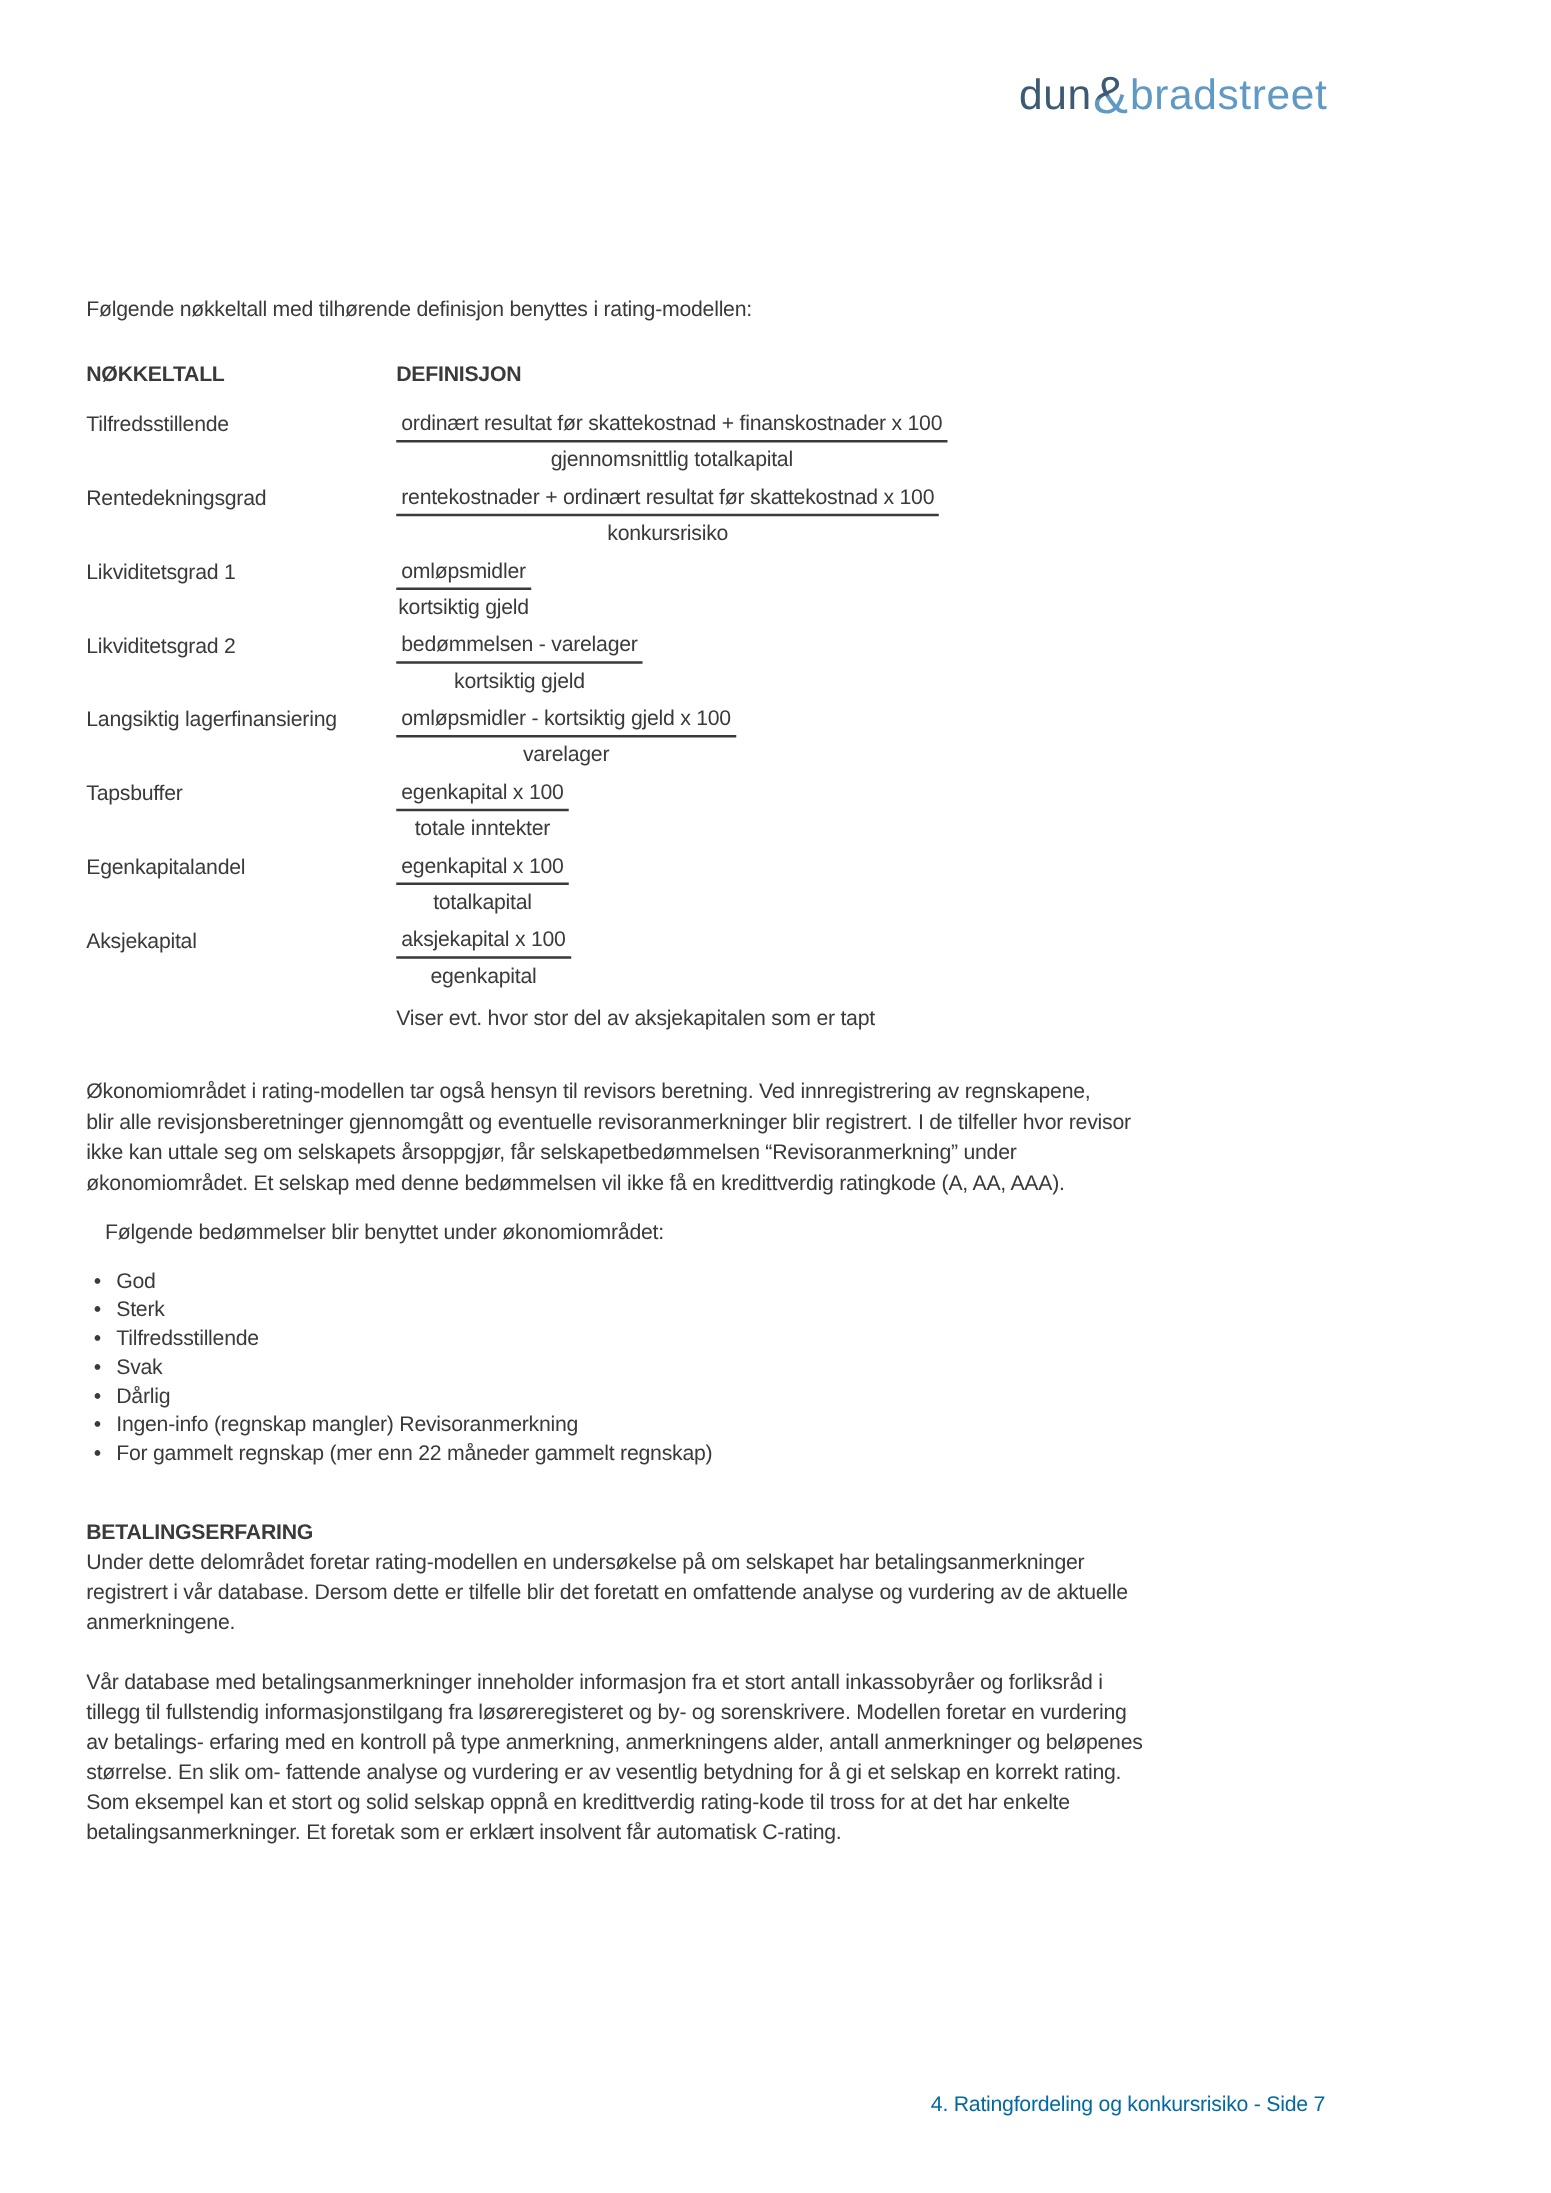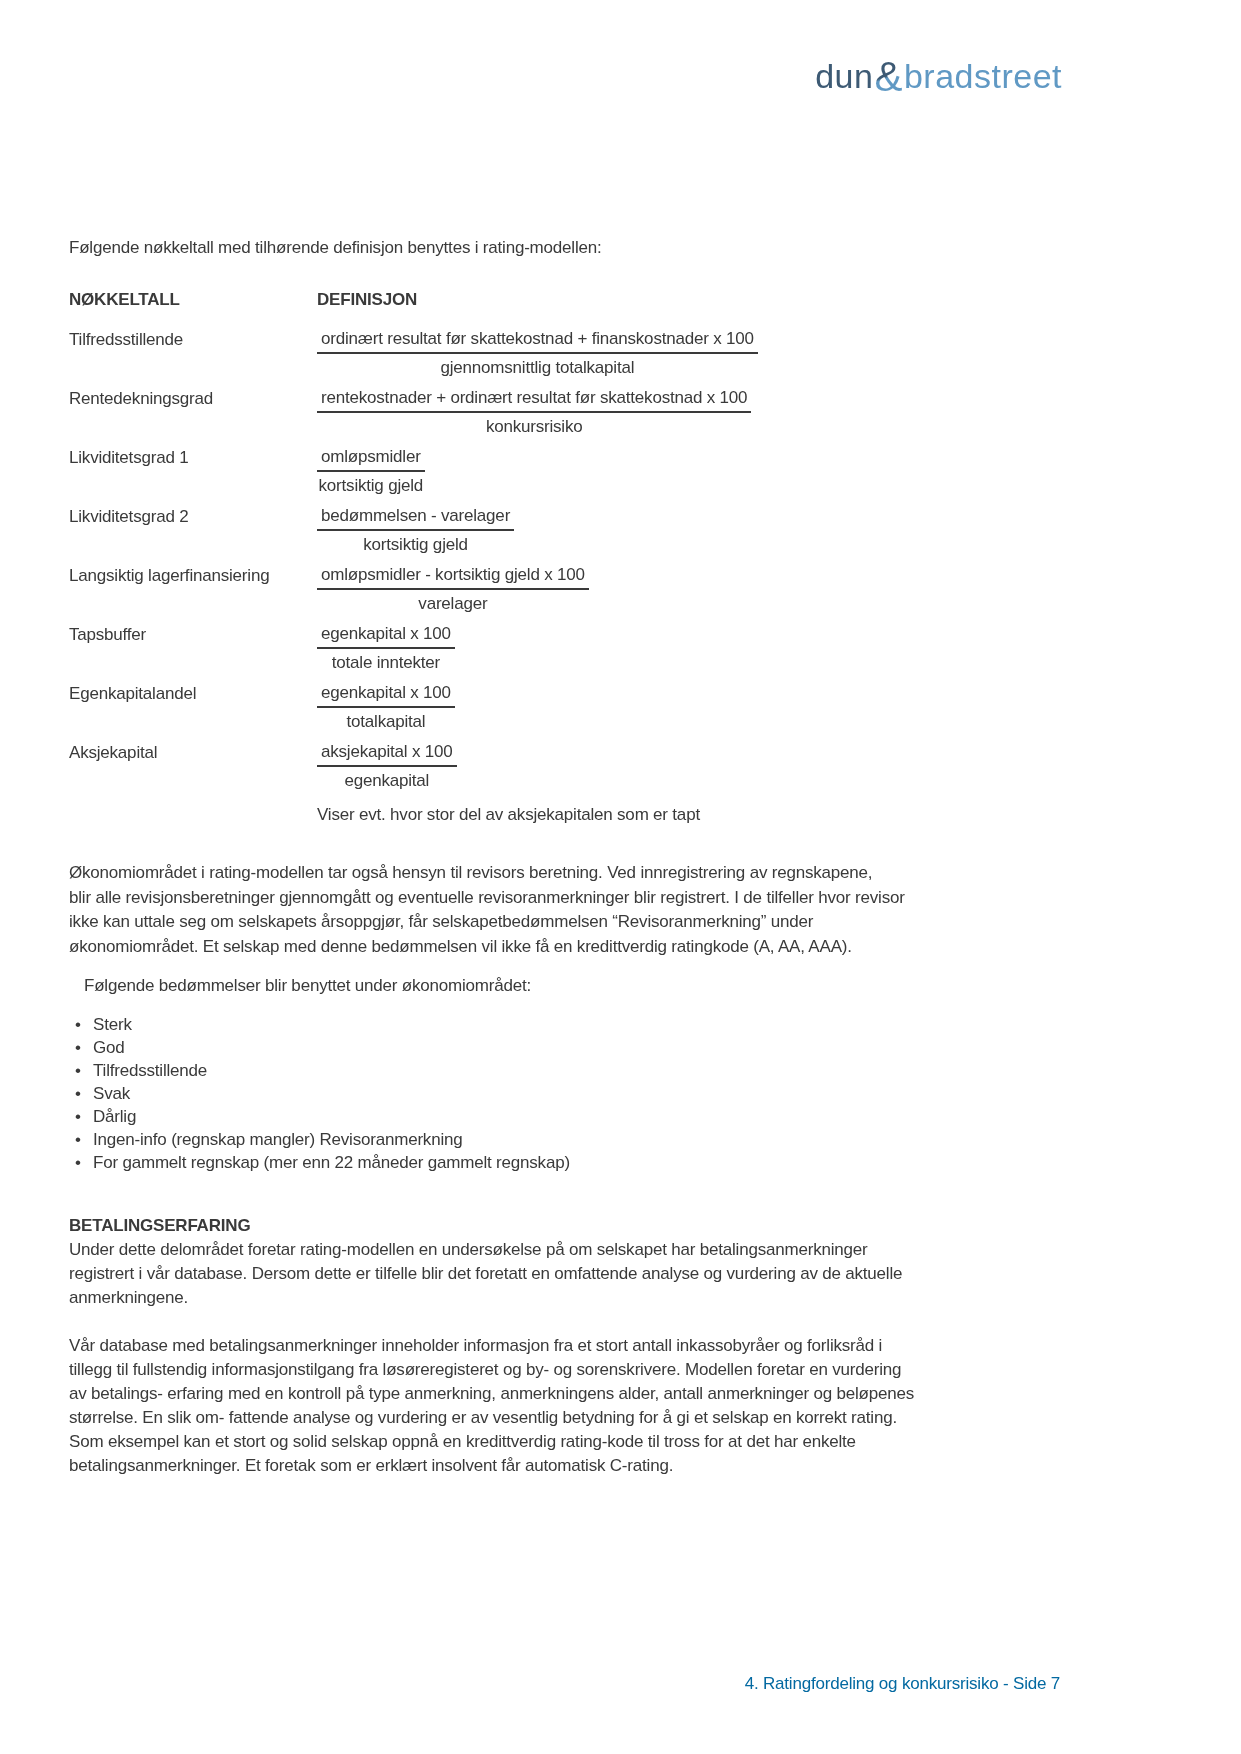--- a/index.html
+++ b/index.html
@@ -117,22 +117,22 @@
       <div>Viser evt. hvor stor del av aksjekapitalen som er tapt</div>
     </div>
 
     <p class="para p-economy">Økonomiområdet i rating-modellen tar også hensyn til revisors beretning. Ved innregistrering av regnskapene,
 blir alle revisjonsberetninger gjennomgått og eventuelle revisoranmerkninger blir registrert. I de tilfeller hvor revisor
 ikke kan uttale seg om selskapets årsoppgjør, får selskapetbedømmelsen “Revisoranmerkning” under
 økonomiområdet. Et selskap med denne bedømmelsen vil ikke få en kredittverdig ratingkode (A, AA, AAA).</p>
 
     <p class="assess-intro">Følgende bedømmelser blir benyttet under økonomiområdet:</p>
     <ul class="bullets">
+        <li>God</li>
         <li>Sterk</li>
-        <li>God</li>
         <li>Tilfredsstillende</li>
         <li>Svak</li>
         <li>Dårlig</li>
         <li>Ingen-info (regnskap mangler) Revisoranmerkning</li>
         <li>For gammelt regnskap (mer enn 22 måneder gammelt regnskap)</li>
       </ul>
 
     <p class="section-heading">BETALINGSERFARING</p>
     <p class="para">Under dette delområdet foretar rating-modellen en undersøkelse på om selskapet har betalingsanmerkninger
 registrert i vår database. Dersom dette er tilfelle blir det foretatt en omfattende analyse og vurdering av de aktuelle

